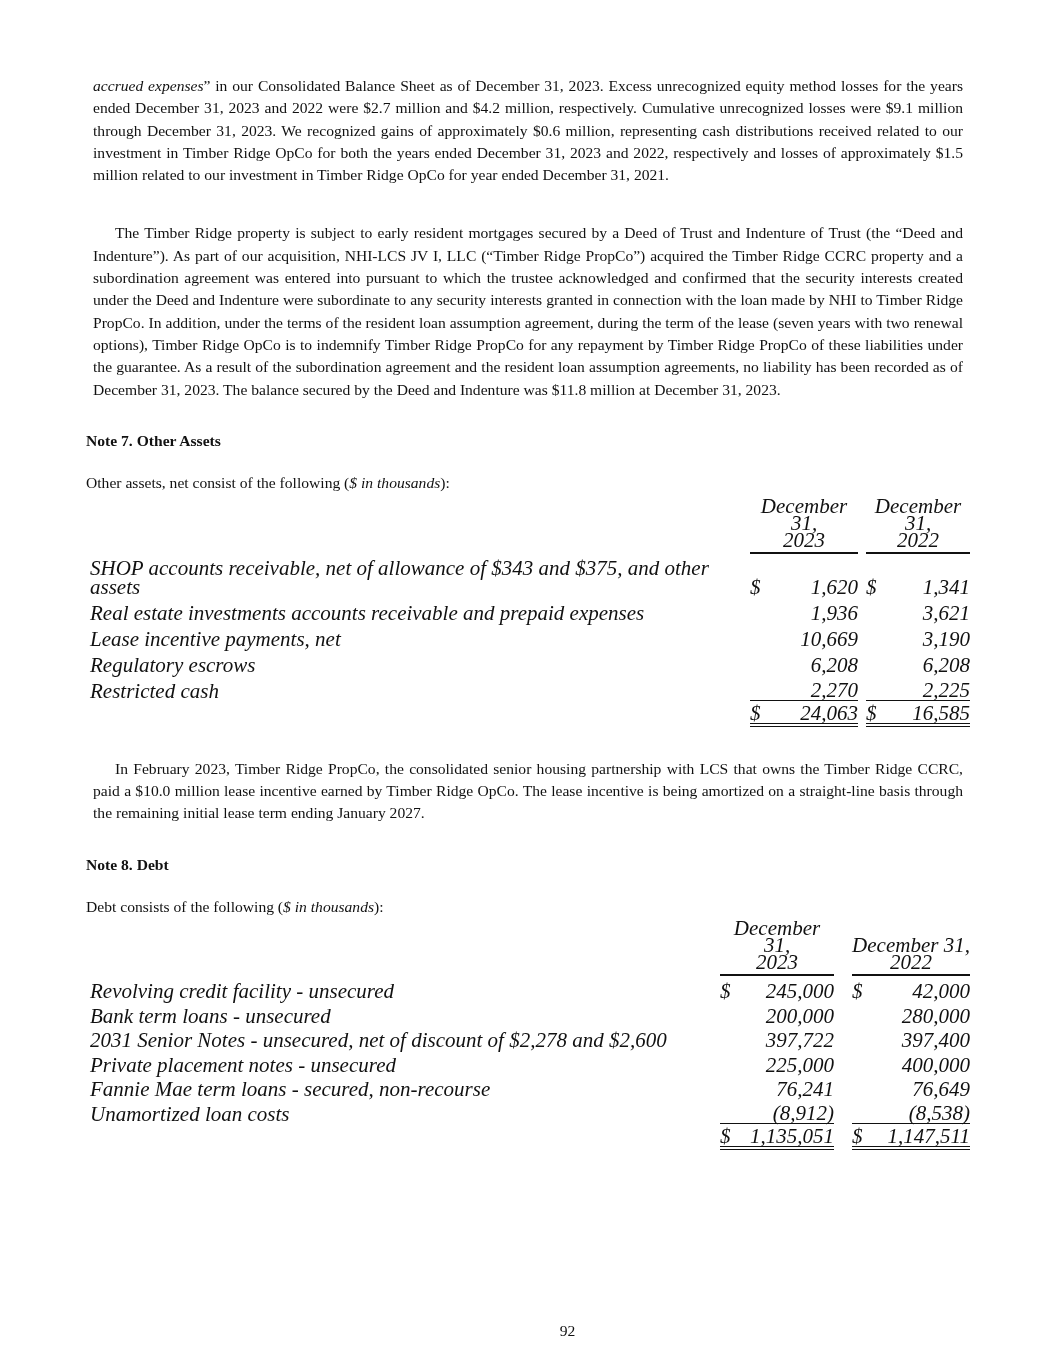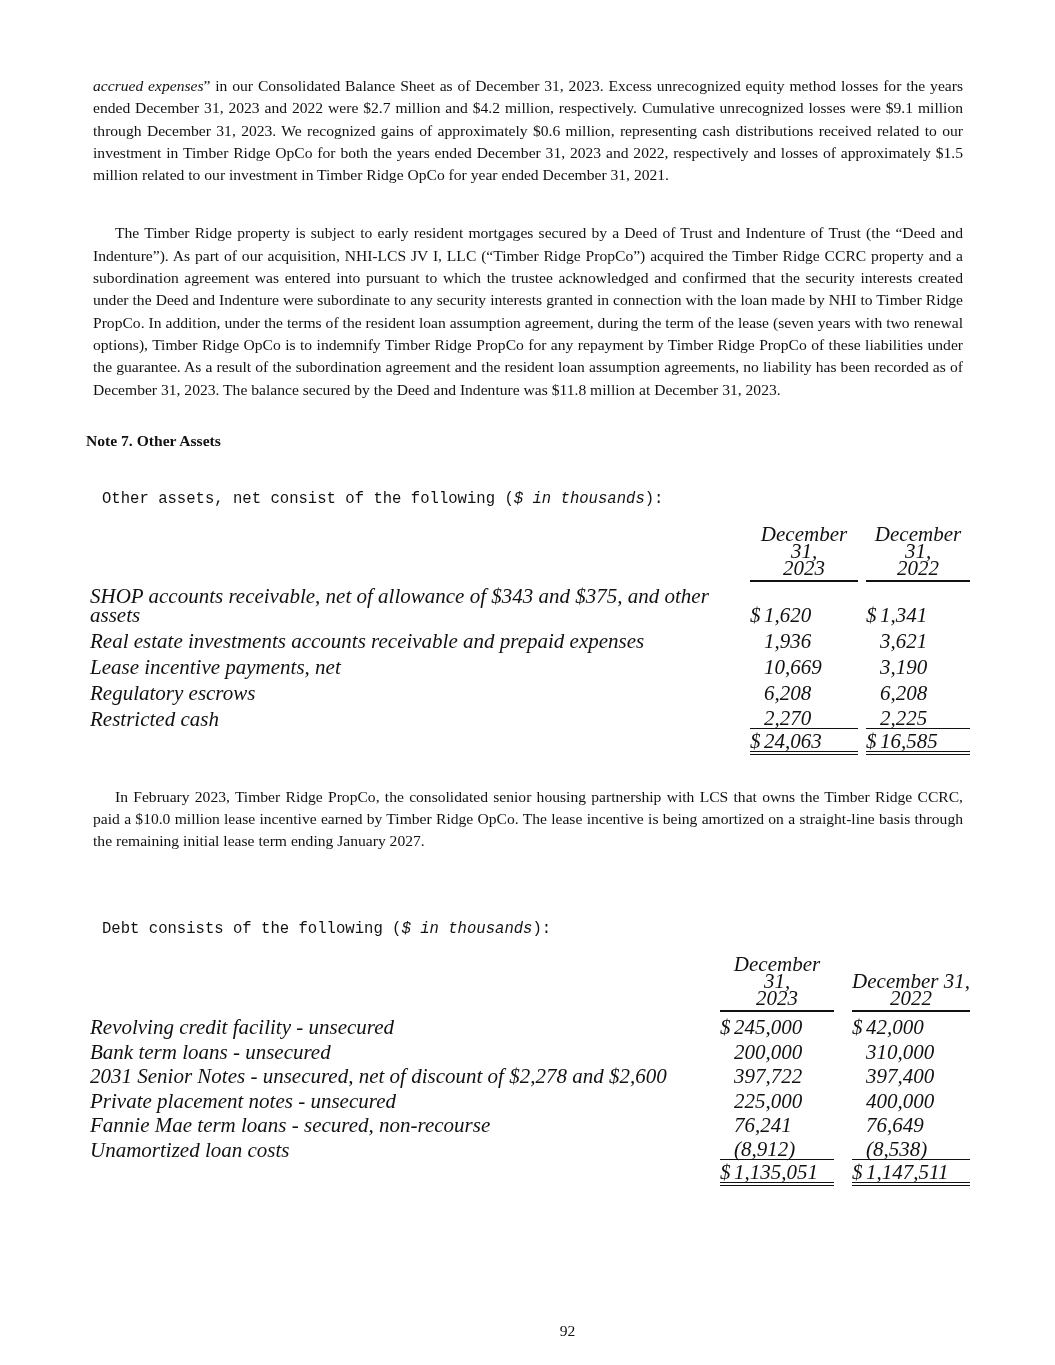--- a/index.html
+++ b/index.html
@@ -5,29 +5,29 @@
   html, body { margin: 0; padding: 0; background: #ffffff; }
   body {
     width: 1055px; height: 1365px; position: relative; overflow: hidden;
     font-family: "Liberation Serif", serif; color: #111; font-size: 15.6px;
   }
   .page { position: absolute; left: 86px; top: 68px; width: 884px; }
   p.para { margin: 7px; text-align: justify; line-height: 22.3px; }
   p.indent { text-indent: 22px; }
   .gap-lg { height: 22px; }
   h3.note { margin: 0; font-size: 15.6px; font-weight: bold; line-height: 22px; }
-  .intro { margin: 16px; line-height: 22px; font-family: Liberation Mono, monospace; }
+  .intro { margin: 0; line-height: 22px; }
   .intro i, .para i { font-style: italic; }
   table.fin { border-collapse: collapse; width: 884px; font-size: 21px; font-style: italic; }
   table.fin td { padding: 0; line-height: 19px; vertical-align: bottom; }
   .hdr { text-align: center; line-height: 17px !important; padding-bottom: 3px !important; }
   .hdr-line { border-bottom: 2px solid #111; }
   .lbl { padding-left: 4px !important; }
   .cur { text-align: left; }
-  .num { }
+  .num { text-align: right; }
   .sp { width: 8px; }
   .total-top { border-top: 1.5px solid #111; }
   .total-bot { border-bottom: 4px double #111; }
   .pagenum { position: absolute; top: 1322px; left: 0; width: 1055px; text-align: center; font-size: 15.6px; padding-left: 40px; }
 </style>
 </head>
 <body>
 
 <div class="page">
 
@@ -112,20 +112,21 @@
     </tr>
   </tbody>
     </table>
 
   <div style="height:24px"></div>
 
   <p class="para indent">In February 2023, Timber Ridge PropCo, the consolidated senior housing partnership with LCS that owns the Timber Ridge CCRC, paid a $10.0 million lease incentive earned by Timber Ridge OpCo. The lease incentive is being amortized on a straight-line basis through the remaining initial lease term ending January 2027.</p>
 
   <div class="gap-lg"></div>
 
+  <h3 class="note">Note 8.  Debt</h3>
   <div style="height:20px"></div>
   <p class="intro"><span>Debt consists of the following (</span><i>$ in thousands</i><span>):</span></p>
 
   <table class="fin" style="margin-top:2px;">
     <colgroup>
       <col style="width:634px">
         <col style="width:14px">
         <col style="width:100px">
         <col style="width:18px">
         <col style="width:14px">
@@ -148,21 +149,21 @@
       <td class="sp"></td>
       <td class="cur">$</td>
           <td class="num">42,000</td>
     </tr>
     <tr style="height:24.5px">
       <td class="lbl">Bank term loans - unsecured</td>
       <td class="cur"></td>
           <td class="num">200,000</td>
       <td class="sp"></td>
       <td class="cur"></td>
-          <td class="num">310,000</td>
+          <td class="num">280,000</td>
     </tr>
     <tr style="height:24.5px">
       <td class="lbl">2031 Senior Notes - unsecured, net of discount of $2,278 and $2,600</td>
       <td class="cur"></td>
           <td class="num">397,722</td>
       <td class="sp"></td>
       <td class="cur"></td>
           <td class="num">397,400</td>
     </tr>
     <tr style="height:24.5px">

